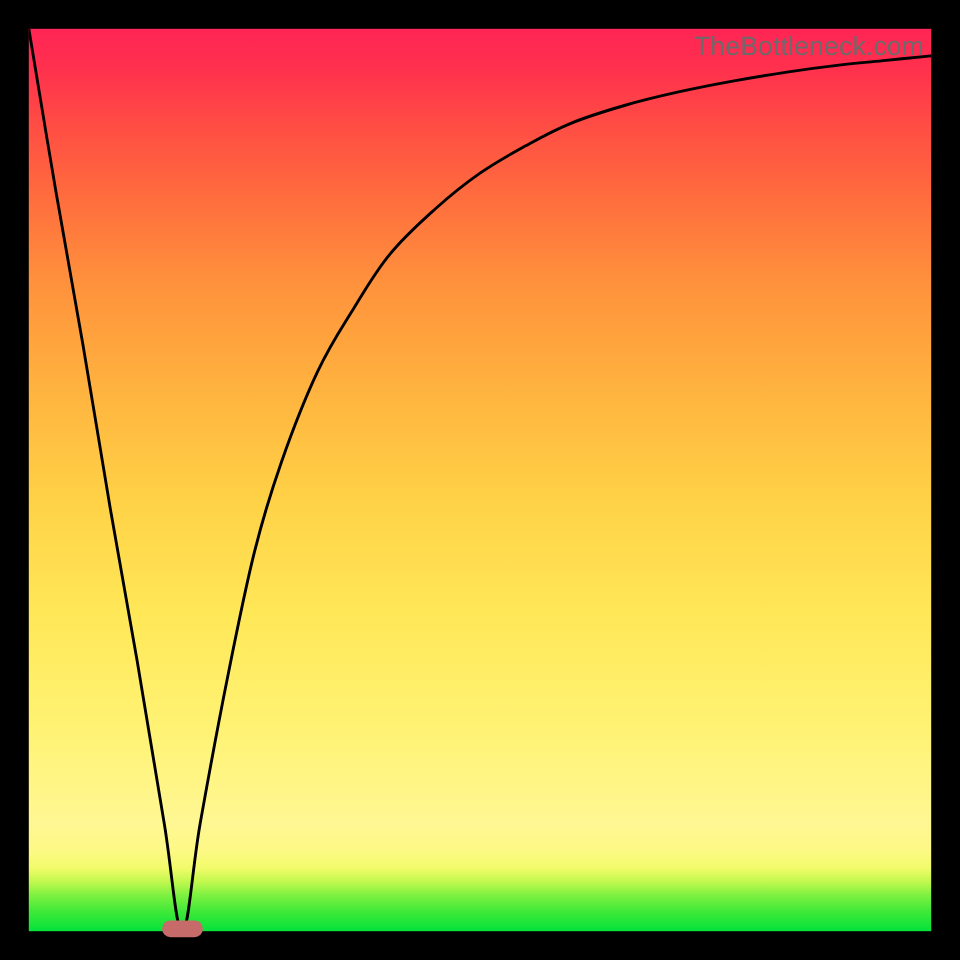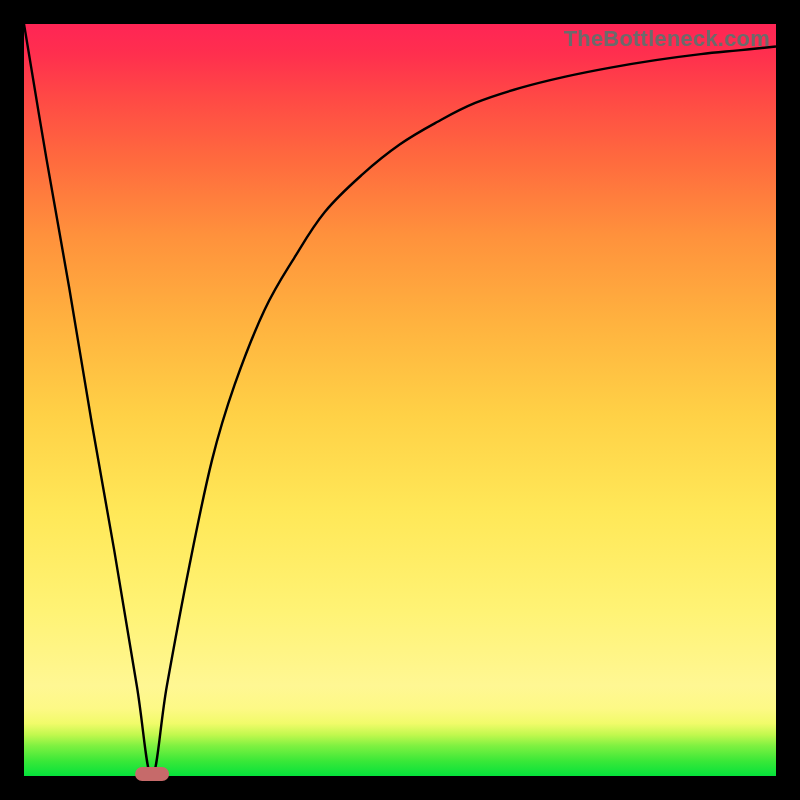--- a/index.html
+++ b/index.html
@@ -42,21 +42,21 @@
       #ff2f4e 96%,
       #ff2555 100%
     );
   }
   .watermark {
     position: absolute;
     top: 2px;
     right: 6px;
     font-family: Arial, Helvetica, sans-serif;
     font-size: 22px;
-    font-weight: 700;
+    font-weight: 400;
     color: #6b6b6b;
     letter-spacing: 0.2px;
     user-select: none;
   }
   svg.curve {
     position: absolute;
     left: 0;
     top: 0;
     width: 752px;
     height: 752px;

